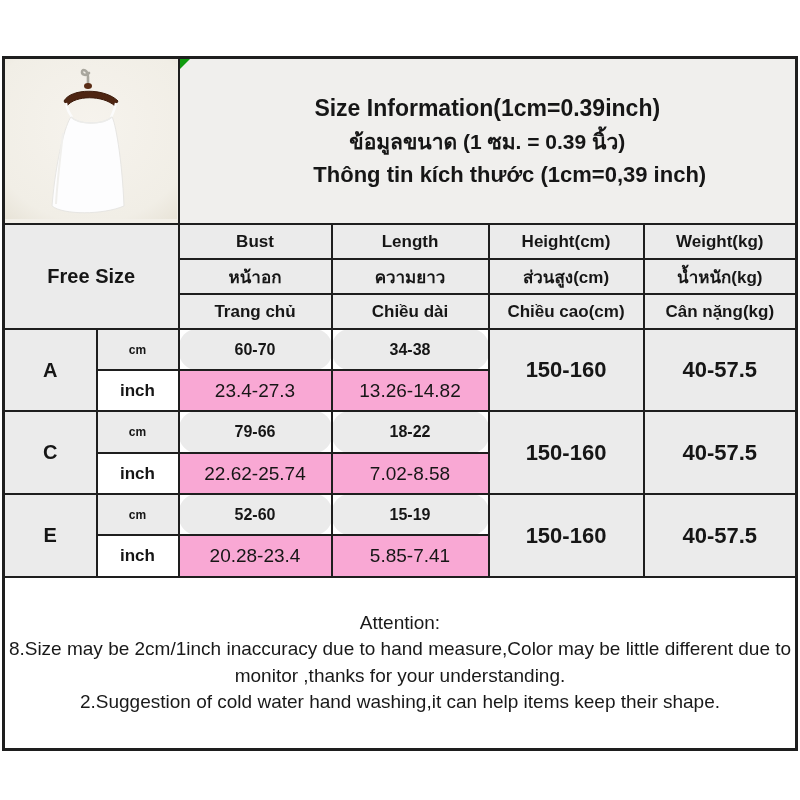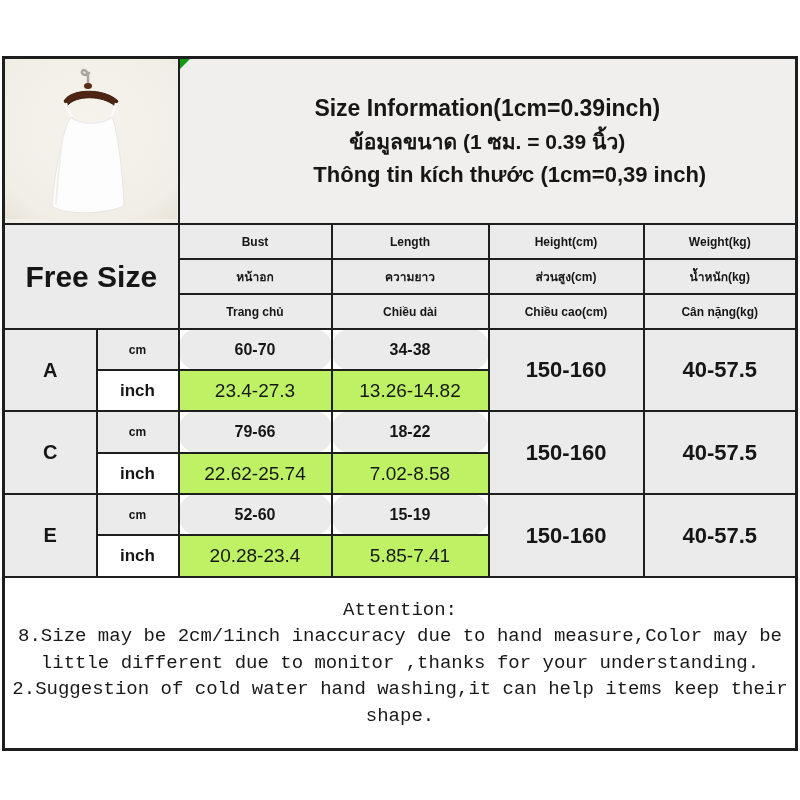--- a/index.html
+++ b/index.html
@@ -29,35 +29,35 @@
   .title-line-en{font-size:23px;font-weight:bold;line-height:34px;}
   .title-line-th{font-size:21px;font-weight:bold;line-height:33px;}
   .title-line-vi{font-size:22px;font-weight:bold;line-height:34px;margin-left:45px;}
   .corner-flag{
     position:absolute;left:0;top:0;width:0;height:0;
     border-left:10px solid #109b10;border-bottom:10px solid transparent;
   }
 
   
   tr.hdr-row{height:35px;}
-  td.free-size{font-size:30px;font-weight:bold;background:#ebebeb;}
-  td.hdr{font-size:12px;font-weight:bold;background:#ebebeb;}
+  td.free-size{font-size:20px;font-weight:bold;background:#ebebeb;}
+  td.hdr{font-size:17px;font-weight:bold;background:#ebebeb;}
 
   
   tr.cm-row{height:41px;}
   tr.inch-row{height:41px;}
   td.letter{font-size:20px;font-weight:bold;background:#ebebeb;}
   td.unit-cm{font-size:12px;font-weight:bold;background:#ebebeb;}
   td.unit-inch{font-size:17px;font-weight:bold;background:#ffffff;}
   td.val-cm{font-size:16px;font-weight:bold;background:#ebebeb;border-radius:18px;}
-  td.val-inch{font-size:19px;font-weight:normal;background:#bef264;}
+  td.val-inch{font-size:19px;font-weight:normal;background:#f9a8d4;}
   td.merged{font-size:22px;font-weight:bold;background:#ebebeb;}
 
   
-  tr.attention-row{height:172px;font-family:Liberation Mono, monospace;}
+  tr.attention-row{height:172px;}
   td.attention-cell{
     background:#ffffff;text-align:left;vertical-align:top;
     padding:5px 4px 0 5px;
   }
   .attn-line{font-size:19px;line-height:26.5px;color:#191919;}
 </style>
 </head>
 <body>
 
 <div class="sheet">

